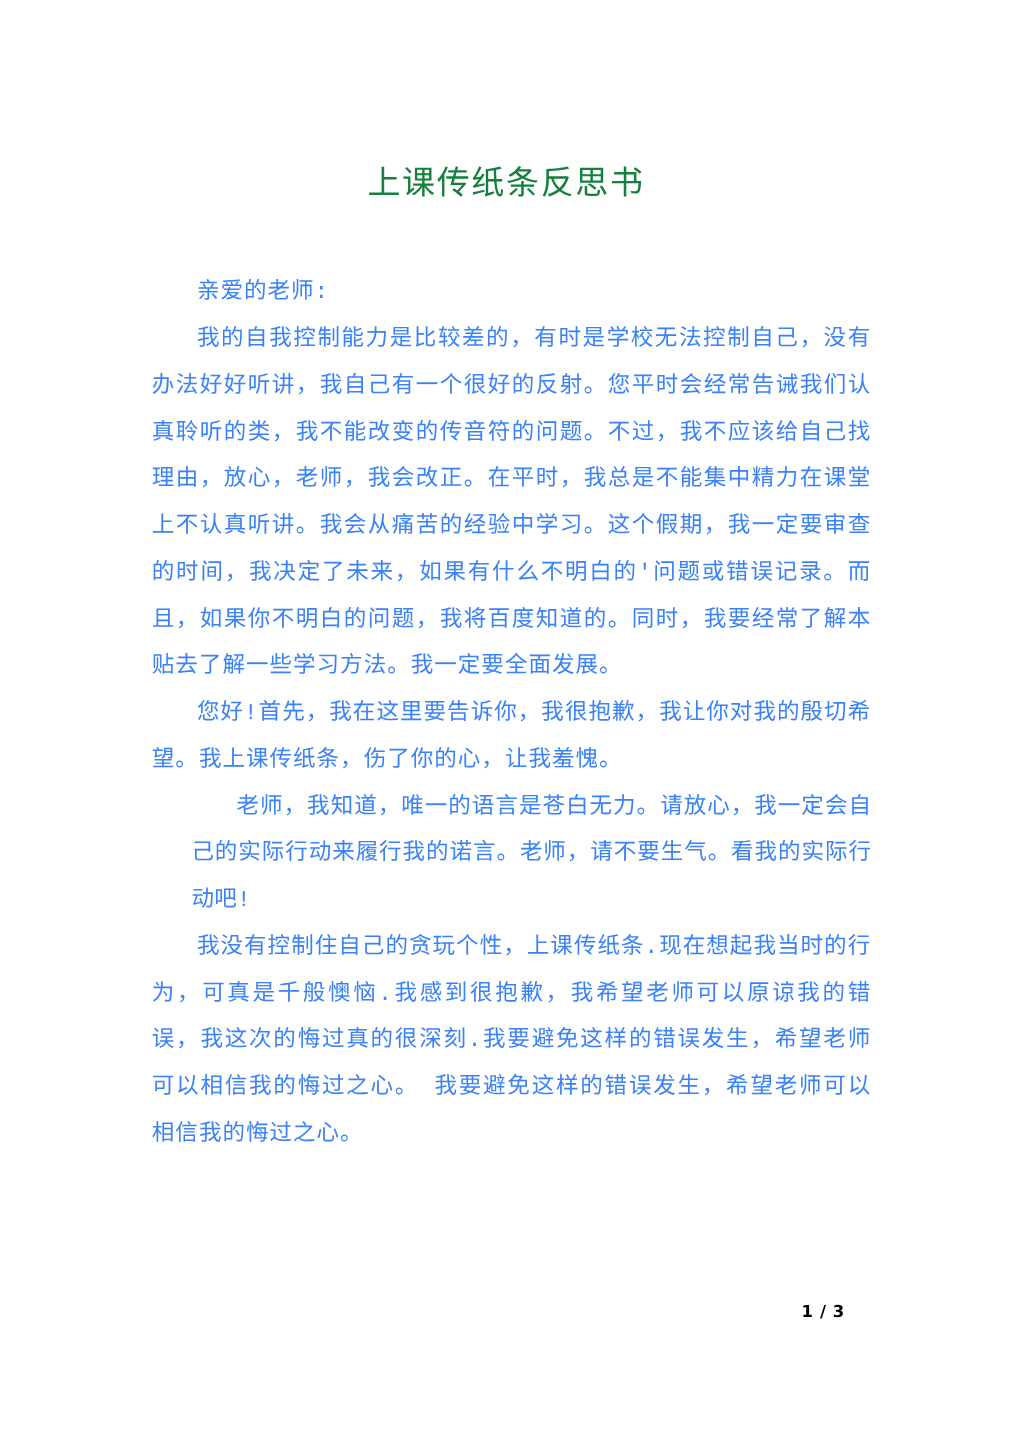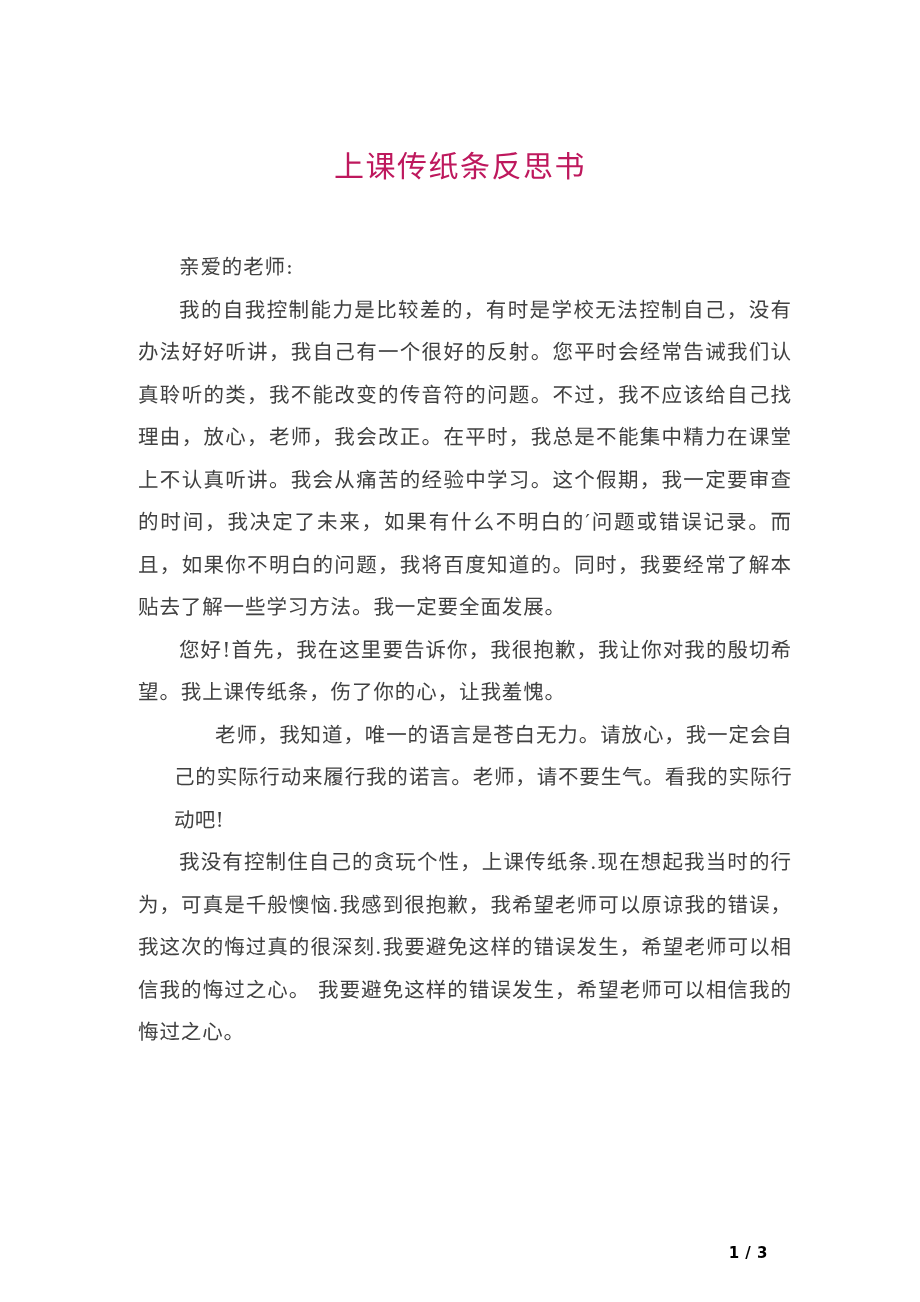--- a/index.html
+++ b/index.html
@@ -29,41 +29,42 @@
     position: absolute;
     left: 0;
     right: 0;
     top: 126px;
     text-align: center;
     font-family: "DejaVu Sans", "Liberation Sans", sans-serif;
     font-size: 30px;
     font-weight: 400;
     letter-spacing: 1.5px;
     line-height: 42px;
-    color: #be185d;
+    color: #15803d;
     white-space: nowrap;
   }
 
   
   .body-block {
     position: absolute;
     left: 138px;
     top: 246px;
     width: 654px;
   }
 
   .para {
     font-size: 20.5px;
     line-height: 42.5px;
     text-align: justify;
     text-justify: inter-character;
     letter-spacing: 0.9px;
     margin: 0 0 0 0;
-    color: #404040;
+    color: #3b82f6;
     word-break: break-all;
+    font-family: Liberation Mono, monospace;
   }
 
   .para.indent {
     text-indent: 2em;
   }
 
   
   .para.tight {
     letter-spacing: 0.2px;
     margin-left: 36px;
@@ -80,21 +81,21 @@
   .signature .name {
     font-family: "DejaVu Serif", "Liberation Serif", serif;
     letter-spacing: 1px;
   }
 
   
   .footer {
     position: absolute;
     left: 0;
     right: 0;
-    top: 1244px;
+    top: 1183px;
     height: 30px;
   }
   .page-number {
     position: absolute;
     right: 152px;
     top: 0;
     font-family: "DejaVu Sans", "Liberation Sans", sans-serif;
     font-size: 15px;
     font-weight: 700;
     letter-spacing: 0.5px;

